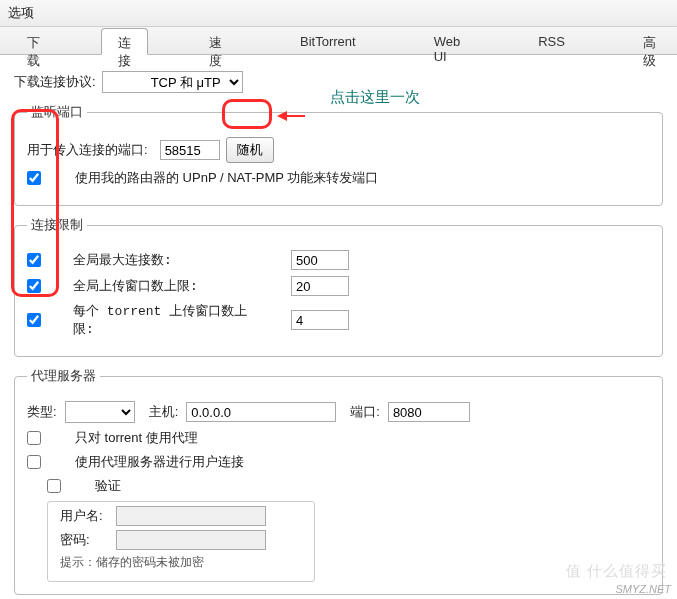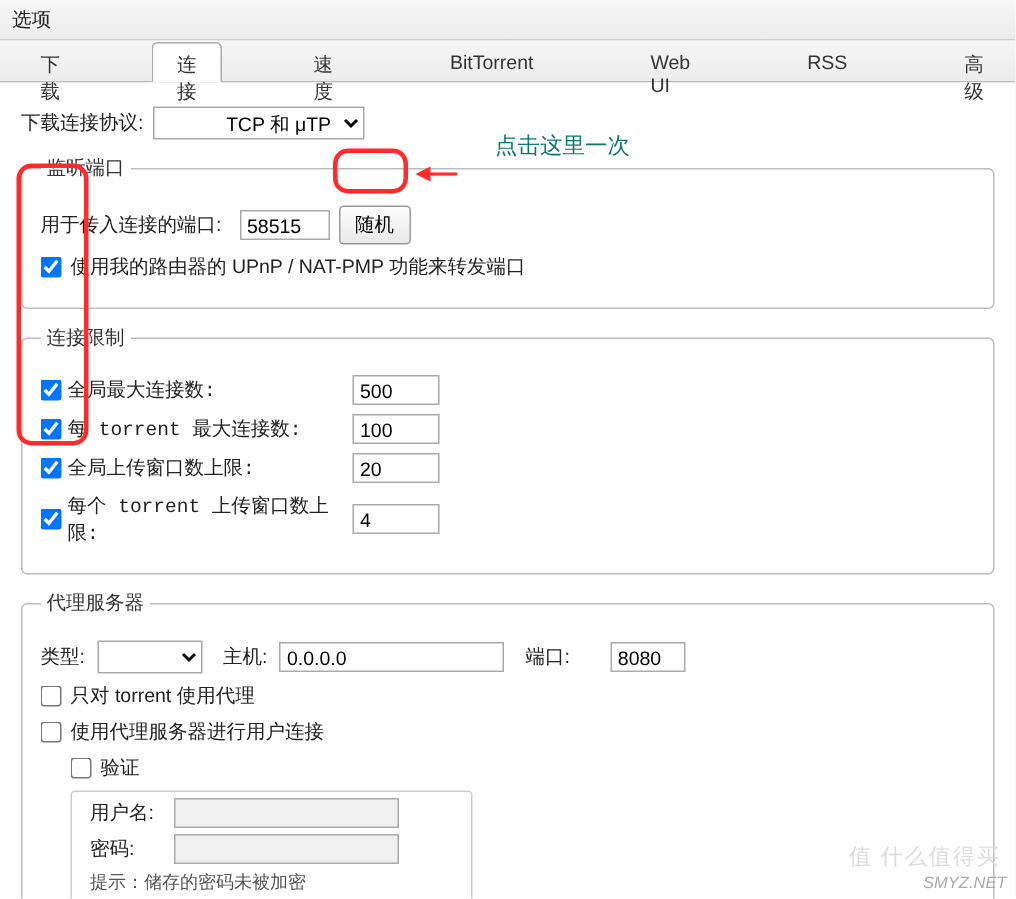--- a/index.html
+++ b/index.html
@@ -82,28 +82,29 @@
     legend {
       padding: 0 4px;
       font-size: 13px;
       color: #333;
       font-family: Liberation Mono, monospace;
     }
     .optrow {
       display: flex;
       align-items: center;
       margin: 6px 0;
+      gap: 28px;
     }
     .optrow label { margin-left: 6px; }
     .optrow .labelcol { width: 190px; margin-left: 4px; font-family: Liberation Mono, monospace; }
     .optrow input[type="text"].num { width: 58px; }
     input[type="checkbox"] { width: 14px; height: 14px; }
     .proxy-row { display: flex; align-items: center; gap: 8px; margin: 6px 0; }
     .proxy-row input.host { width: 150px; }
-    .proxy-row input.port { width: 50px; margin-left: 19px; }
+    .proxy-row input.port { width: 82px; }
     .auth-box {
       border: 1px solid #ccc;
       border-radius: 3px;
       padding: 0 12px 10px;
       margin-top: 6px;
       margin-left: 20px;
       width: 268px;
     }
     .auth-row { display: flex; align-items: center; margin: 4px 0; gap: 6px; }
     .auth-row .lbl { width: 50px; text-align: left; }
@@ -180,25 +181,20 @@
       <label>使用我的路由器的 UPnP / NAT-PMP 功能来转发端口</label>
     </div>
   </fieldset>
 
   <fieldset>
     <legend>连接限制</legend>
     <div class="optrow">
       <input type="checkbox" checked="" style="">
       <span class="labelcol">全局最大连接数:</span>
       <input type="text" class="num" value="500" style="">
-    </div>
-    <div class="optrow">
-      <input type="checkbox" checked="" style="">
-      <span class="labelcol">每 torrent 最大连接数:</span>
-      <input type="text" class="num" value="100" style="">
     </div>
     <div class="optrow">
       <input type="checkbox" checked="" style="">
       <span class="labelcol">全局上传窗口数上限:</span>
       <input type="text" class="num" value="20" style="">
     </div>
     <div class="optrow">
       <input type="checkbox" checked="" style="">
       <span class="labelcol">每个 torrent 上传窗口数上限:</span>
       <input type="text" class="num" value="4" style="">

